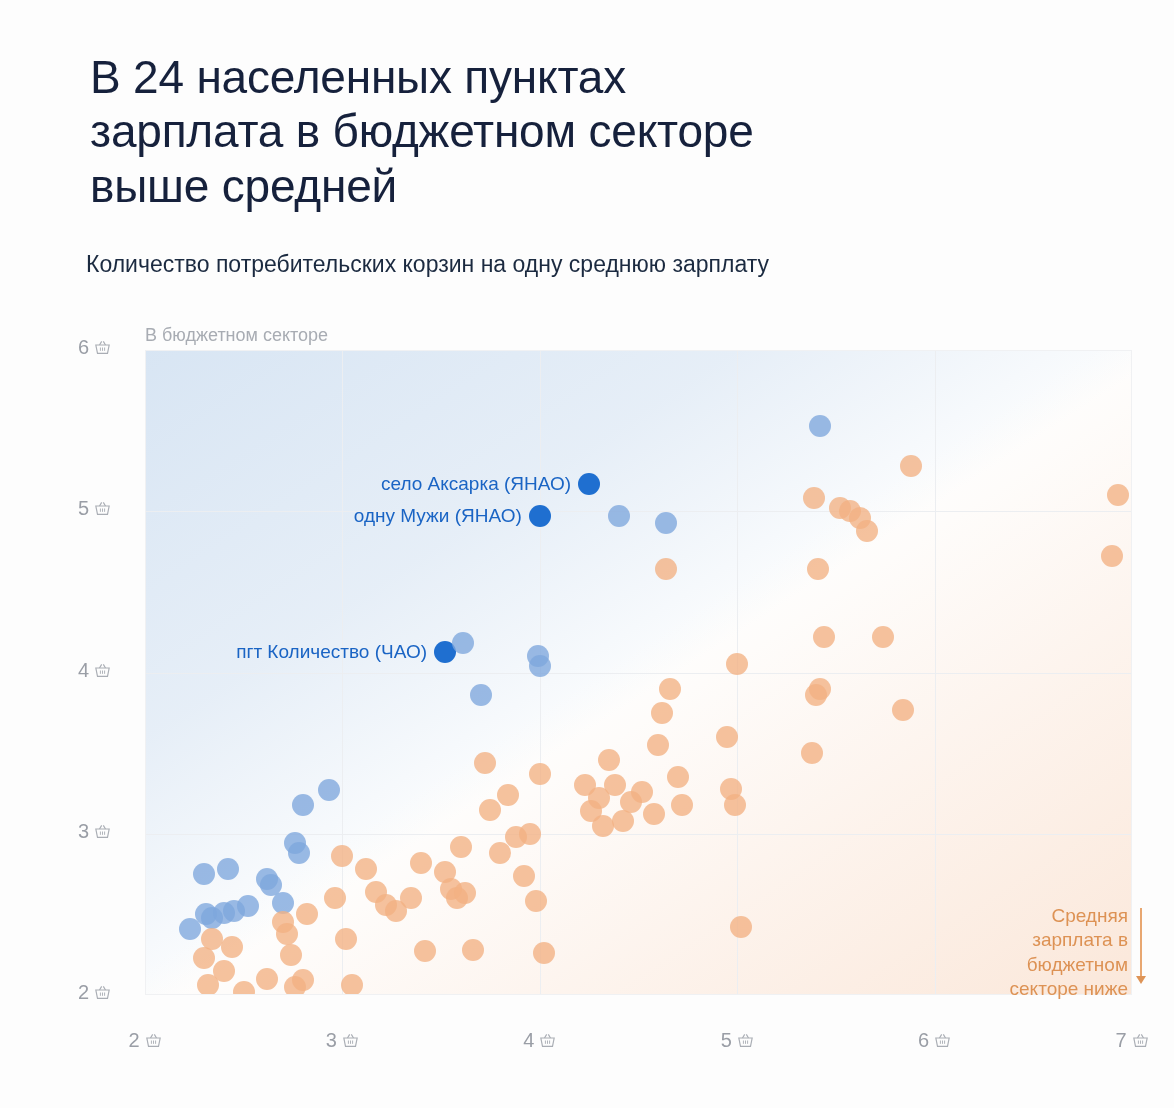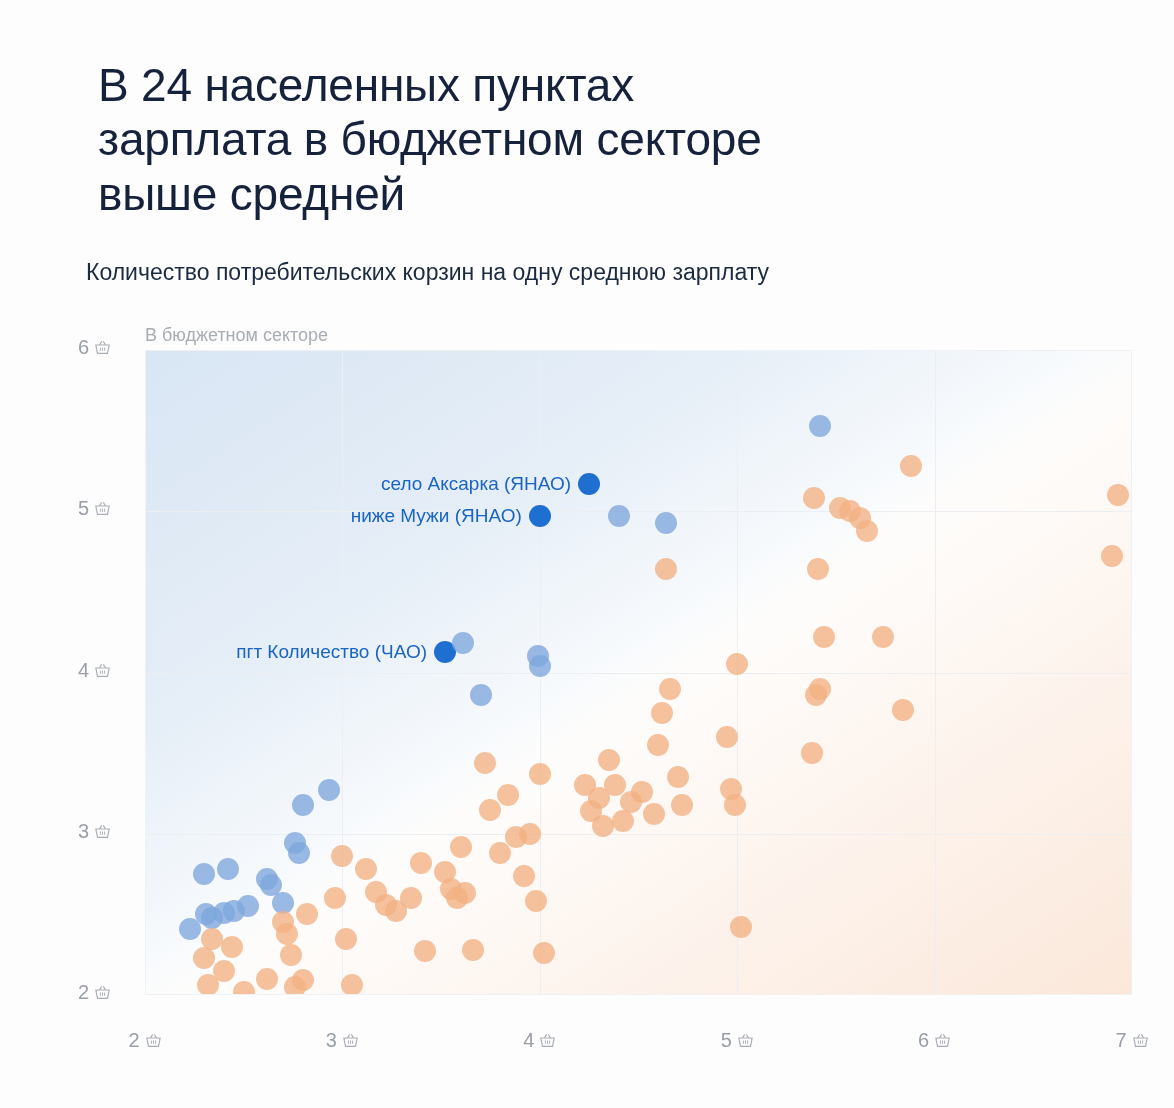--- a/index.html
+++ b/index.html
@@ -7,21 +7,21 @@
     width:1174px;height:1108px;
     background:#fdfdfd;
     font-family:"Liberation Sans","DejaVu Sans",sans-serif;
     overflow:hidden;
     position:relative;
   }
 
   .header{position:absolute;left:86px;top:46px;width:1000px;}
   .title{
     font-size:46px;line-height:1.18;font-weight:400;color:#16213c;
-    letter-spacing:-0.2px;white-space:pre-line;margin:12px;
+    letter-spacing:-0.2px;white-space:pre-line;margin:4px;
   }
   .subtitle{
     margin-top:38px;font-size:23px;color:#1b2a40;font-weight:400;
   }
 
   .chart-wrap{position:absolute;left:0;top:0;width:1174px;height:1108px;margin-left:32px;}
 
   .yaxis-caption{
     position:absolute;left:113px;top:325px;
     font-size:18px;color:#a8acb3;white-space:nowrap;
@@ -335,18 +335,23 @@
             <path d="M6.4 6 L9 1.6 M13.6 6 L11 1.6" fill="none" stroke="#a9adb4" stroke-width="1.4"></path>
             <path d="M7.5 9 v4 M10 9 v4 M12.5 9 v4" stroke="#a9adb4" stroke-width="1.1"></path>
           </svg>
         </span>
       </div>
     </div>
 
   <div id="labels-layer">
       <div class="pt-label" style="left: 395.048px; top: 651.538px;">пгт Количество (ЧАО)</div>
       <div class="pt-label" style="left: 539.15px; top: 483.837px;">село Аксарка (ЯНАО)</div>
-      <div class="pt-label" style="left: 489.8px; top: 516.087px;">ниже Мужи (ЯНАО)</div>
+      <div class="pt-label" style="left: 489.8px; top: 516.087px;">одну Мужи (ЯНАО)</div>
     </div>
 
 
+  <div class="ann ann-orange">
+    <span class="arrowline"></span>
+    <span class="arrowhead"></span>
+    <span>Средняя зарплата в бюджетном секторе ниже</span>
+  </div>
 
 </div>
 
 </body></html>

